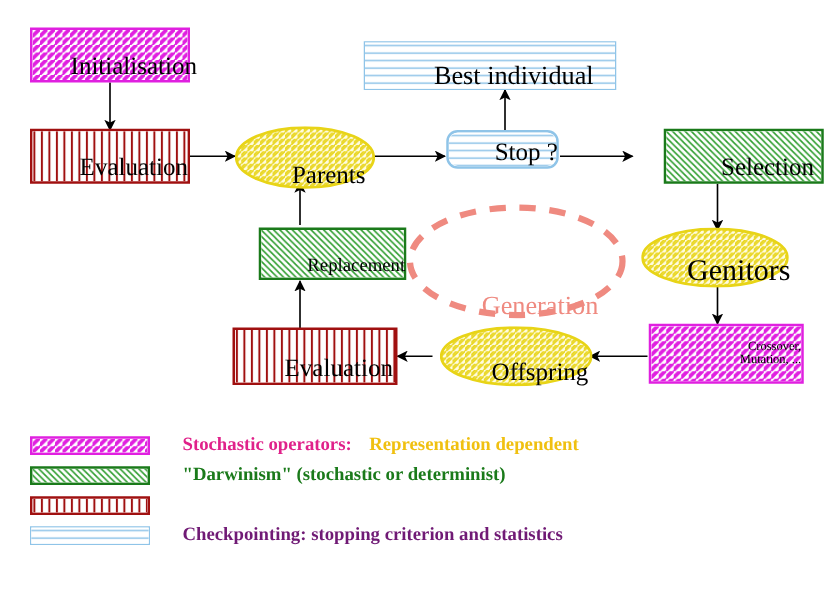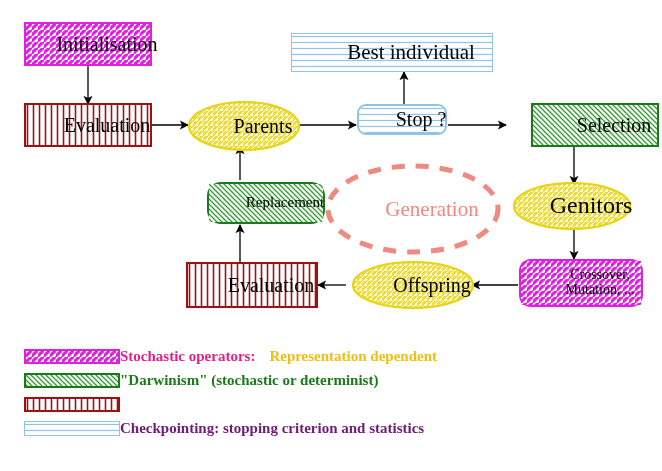--- a/index.html
+++ b/index.html
@@ -16,21 +16,21 @@
     width: 662px;
     height: 471px;
     background: #ffffff;
     overflow: hidden;
   }
   
   .node {
     position: absolute;
     box-sizing: border-box;
     display: flex;
-    align-items: center;
+    align-items: flex-end;
     justify-content: center;
     text-align: center;
     color: #000000;
     line-height: 1.05;
     white-space: nowrap;
     z-index: 3;
     padding-left: 38px;
   }
   .node .lbl {
     position: relative;
@@ -76,20 +76,21 @@
     align-items: center;
   }
   .swatch {
     position: relative;
     width: 96px;
     height: 15px;
     box-sizing: border-box;
     flex: 0 0 auto;
   }
   .legend-text {
+    margin-left: 26px;
     font-size: 15px;
     font-weight: bold;
     white-space: nowrap;
   }
   .legend-text .seg2 { margin-left: 14px; }
 </style>
 </head>
 <body>
 
 <div id="canvas">
@@ -191,21 +192,21 @@
     <span class="lbl">Selection</span>
   </div>
 
   <div class="node ellipse" style="left:513px; top:182px; width:118px; height:48px; font-size:24px;">
     <svg class="hatch-svg" viewBox="0 0 118 48" preserveAspectRatio="none">
       <ellipse cx="59" cy="24" rx="58" ry="23" fill="url(#pat-yellow)" stroke="#e8d417" stroke-width="2.2"></ellipse>
     </svg>
     <span class="lbl">Genitors</span>
   </div>
 
-  <div class="node box-magenta" style="left:519px; top:259px; width:124px; height:48px; font-size:14px; flex-direction:column;border-radius:12px;">
+  <div class="node box-magenta" style="left:519px; top:259px; width:124px; height:48px; font-size:10px; flex-direction:column;">
     <svg class="hatch-svg" preserveAspectRatio="none">
       <rect width="100%" height="100%" fill="url(#pat-magenta)"></rect>
     </svg>
     <span class="lbl">Crossover,</span>
     <span class="lbl">Mutation, ...</span>
   </div>
 
   <div class="node ellipse" style="left:352px; top:261px; width:122px; height:48px; font-size:20px;">
     <svg class="hatch-svg" viewBox="0 0 122 48" preserveAspectRatio="none">
       <ellipse cx="61" cy="24" rx="60" ry="23" fill="url(#pat-yellow)" stroke="#e8d417" stroke-width="2.2"></ellipse>
@@ -213,21 +214,21 @@
     <span class="lbl">Offspring</span>
   </div>
 
   <div class="node box-red" style="left:186px; top:262px; width:132px; height:46px; font-size:20px;">
     <svg class="hatch-svg" preserveAspectRatio="none">
       <rect width="100%" height="100%" fill="url(#pat-red)"></rect>
     </svg>
     <span class="lbl">Evaluation</span>
   </div>
 
-  <div class="node box-green" style="left:183px; top:182px; width:118px; height:42px; font-size:15px;border-radius:14px;">
+  <div class="node box-green" style="left:183px; top:182px; width:118px; height:42px; font-size:15px;">
     <svg class="hatch-svg" preserveAspectRatio="none">
       <rect width="100%" height="100%" fill="url(#pat-green)"></rect>
     </svg>
     <span class="lbl">Replacement</span>
   </div>
 
   <div class="node ellipse" style="left:325px; top:163px; width:176px; height:92px; font-size:21px; color:#ef8a80;">
     <svg class="hatch-svg" viewBox="0 0 176 92" preserveAspectRatio="none">
       <ellipse cx="88" cy="46" rx="85" ry="43" fill="none" stroke="#ef8a80" stroke-width="5" stroke-dasharray="13 11" stroke-linecap="butt"></ellipse>
     </svg>

